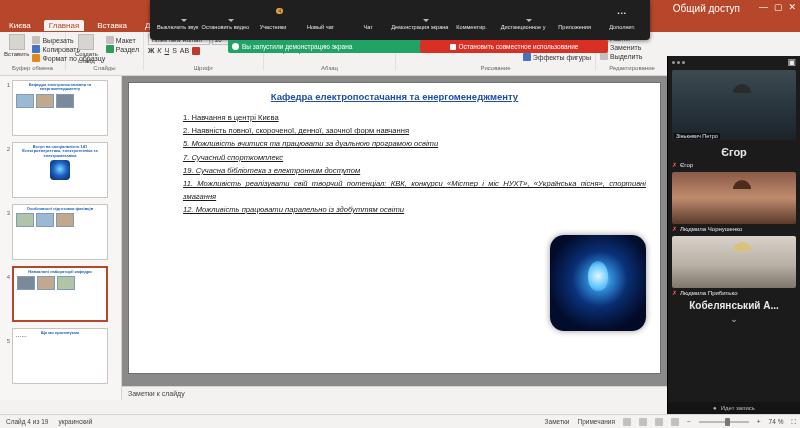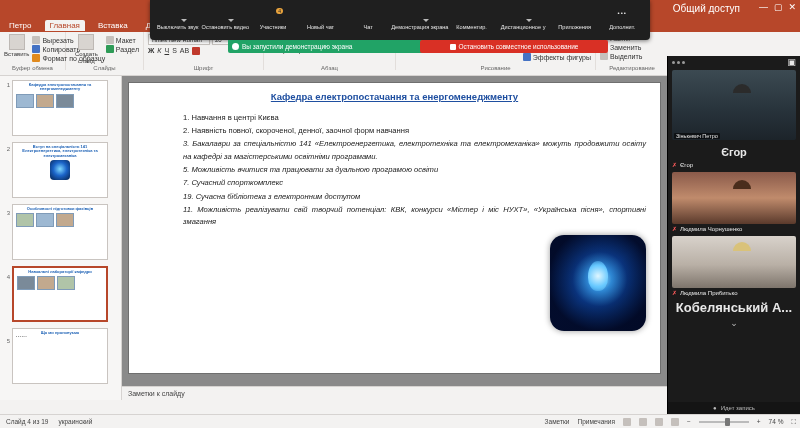--- a/index.html
+++ b/index.html
@@ -77,21 +77,21 @@
     background:#fff; border:1px solid #6f6f6f; overflow:hidden;
   }
   .slide-title {
     text-align:center; color:#1f4fa0; font-weight:bold; font-size:9.5px;
     text-decoration:underline; margin:8px 14px 2px; line-height:1.35;
   }
   .slide-sub {
     text-align:center; color:#1f4fa0; font-weight:bold; font-style:italic; font-size:8.5px;
     text-decoration:underline; margin:0 14px 6px; line-height:1.3;
   }
-  .slide-list { margin:8px 14px; color:#1a1a1a; font-size:7.6px; line-height:1.62; }
+  .slide-list { margin:8px 14px; color:#1a1a1a; font-size:7.6px; line-height:1.62;text-decoration:underline; }
   .slide-list li { margin-bottom:1px; list-style:none; text-align:justify; }
   .slide-list .it { font-style:italic; }
   .bulb {
     position:absolute; right:14px; top:152px; width:96px; height:96px; border-radius:14px;
     background:
       radial-gradient(circle at 52% 46%, rgba(180,240,255,.95) 0%, rgba(60,170,255,.75) 16%, rgba(10,60,150,.55) 38%, rgba(2,10,40,.92) 72%),
       linear-gradient(135deg,#061330 0%, #0a2a60 50%, #02060f 100%);
     box-shadow:0 0 6px rgba(0,0,0,.4);
   }
   .bulb:after {
@@ -158,21 +158,21 @@
      background:linear-gradient(180deg,#3c4a52 0%, #27323a 60%, #1c242a 100%); }
   .zp-name { position:absolute; left:2px; bottom:1px; font-size:5.5px; background:rgba(0,0,0,.55); padding:0 2px; border-radius:1px; }
   .person { position:absolute; left:50%; transform:translateX(-50%); }
   .head { width:16px;height:18px;background:#d9b08c;border-radius:50% 50% 45% 45%; }
   .hair { position:absolute; left:-1px; top:-2px; width:18px;height:9px;background:#2b2b2b;border-radius:9px 9px 0 0; }
   .body { width:34px;height:22px;background:#20262b;border-radius:14px 14px 0 0; margin-top:-2px; margin-left:-9px; }
   .tile { margin:3px 4px 0; height:52px; position:relative; border-radius:2px; overflow:hidden; }
   .speaker-name { text-align:center; font-size:11px; font-weight:bold; padding:4px 0 2px; }
   .row-name { display:flex; align-items:center; gap:3px; font-size:6px; padding:1px 4px; }
   .micx { color:#ff5b5b; font-size:6px; }
-  .big-name { text-align:center; font-size:13px; font-weight:bold; padding:3px 0; }
+  .big-name { text-align:center; font-size:10px; font-weight:bold; padding:3px 0; }
   .chev { text-align:center; font-size:9px; color:#bbb; }
   .zp-bottom { position:absolute; bottom:0; left:0; width:100%; height:12px; background:#141414; display:flex; align-items:center; justify-content:center; gap:4px; font-size:6px; color:#bbb; }
 </style>
 </head>
 <body>
 
 <div class="app">
 
   <div class="ppt-titlebar">
     <div class="ppt-title-text">141_Енергоефективна_та_інформаційна_економіка 2024 - PowerPoint</div>
@@ -180,21 +180,21 @@
       <span>Общий доступ</span>
     </div>
     <div class="ppt-win-btns">
       <span>—</span>
       <span>▢</span>
       <span>✕</span>
     </div>
   </div>
 
   <div class="ribbon-tabs">
-    <span class="tab">Петро</span>
+    <span class="tab">Києва</span>
     <span class="tab active">Главная</span>
     <span class="tab">Вставка</span>
     <span class="tab">Дизайн</span>
     <span class="tab">Переходы</span>
     <span class="tab">Анимация</span>
     <span class="tab">Слайд-шоу</span>
     <span class="tab">Рецензирование</span>
     <span class="tab">Вид</span>
     <span class="tab">Справка</span>
   </div>
@@ -385,25 +385,25 @@
       <div class="thumb-body">• • • • • •</div>
     </div>
   </div>
 
   <div class="slide-area">
     <div class="slide">
       <div class="slide-title">Кафедра електропостачання та енергоменеджменту</div>
       <ul class="slide-list">
         <li>1. Навчання в центрі Києва</li>
         <li>2. Наявність повної, скороченої, денної, заочної форм навчання</li>
-        <li class="it">3. Бакалаври за спеціальністю 141 «Електроенергетика, електротехніка та електромеханіка» можуть продовжити освіту на кафедрі за магістерськими освітніми програмами.</li>
         <li class="it">5. Можливість вчитися та працювати за дуальною програмою освіти</li>
         <li class="it">7. Сучасний спорткомплекс</li>
         <li class="it">19. Сучасна бібліотека з електронним доступом</li>
         <li class="it">11. Можливість реалізувати свій творчий потенціал: КВК, конкурси «Містер і міс НУХТ», «Українська пісня», спортивні змагання</li>
+        <li class="it">12. Можливість працювати паралельно із здобуттям освіти</li>
       </ul>
       <div class="bulb"></div>
     </div>
   </div>
 
   <div class="notes-bar">
     <span>Заметки к слайду</span>
   </div>
 
   <div class="statusbar">

